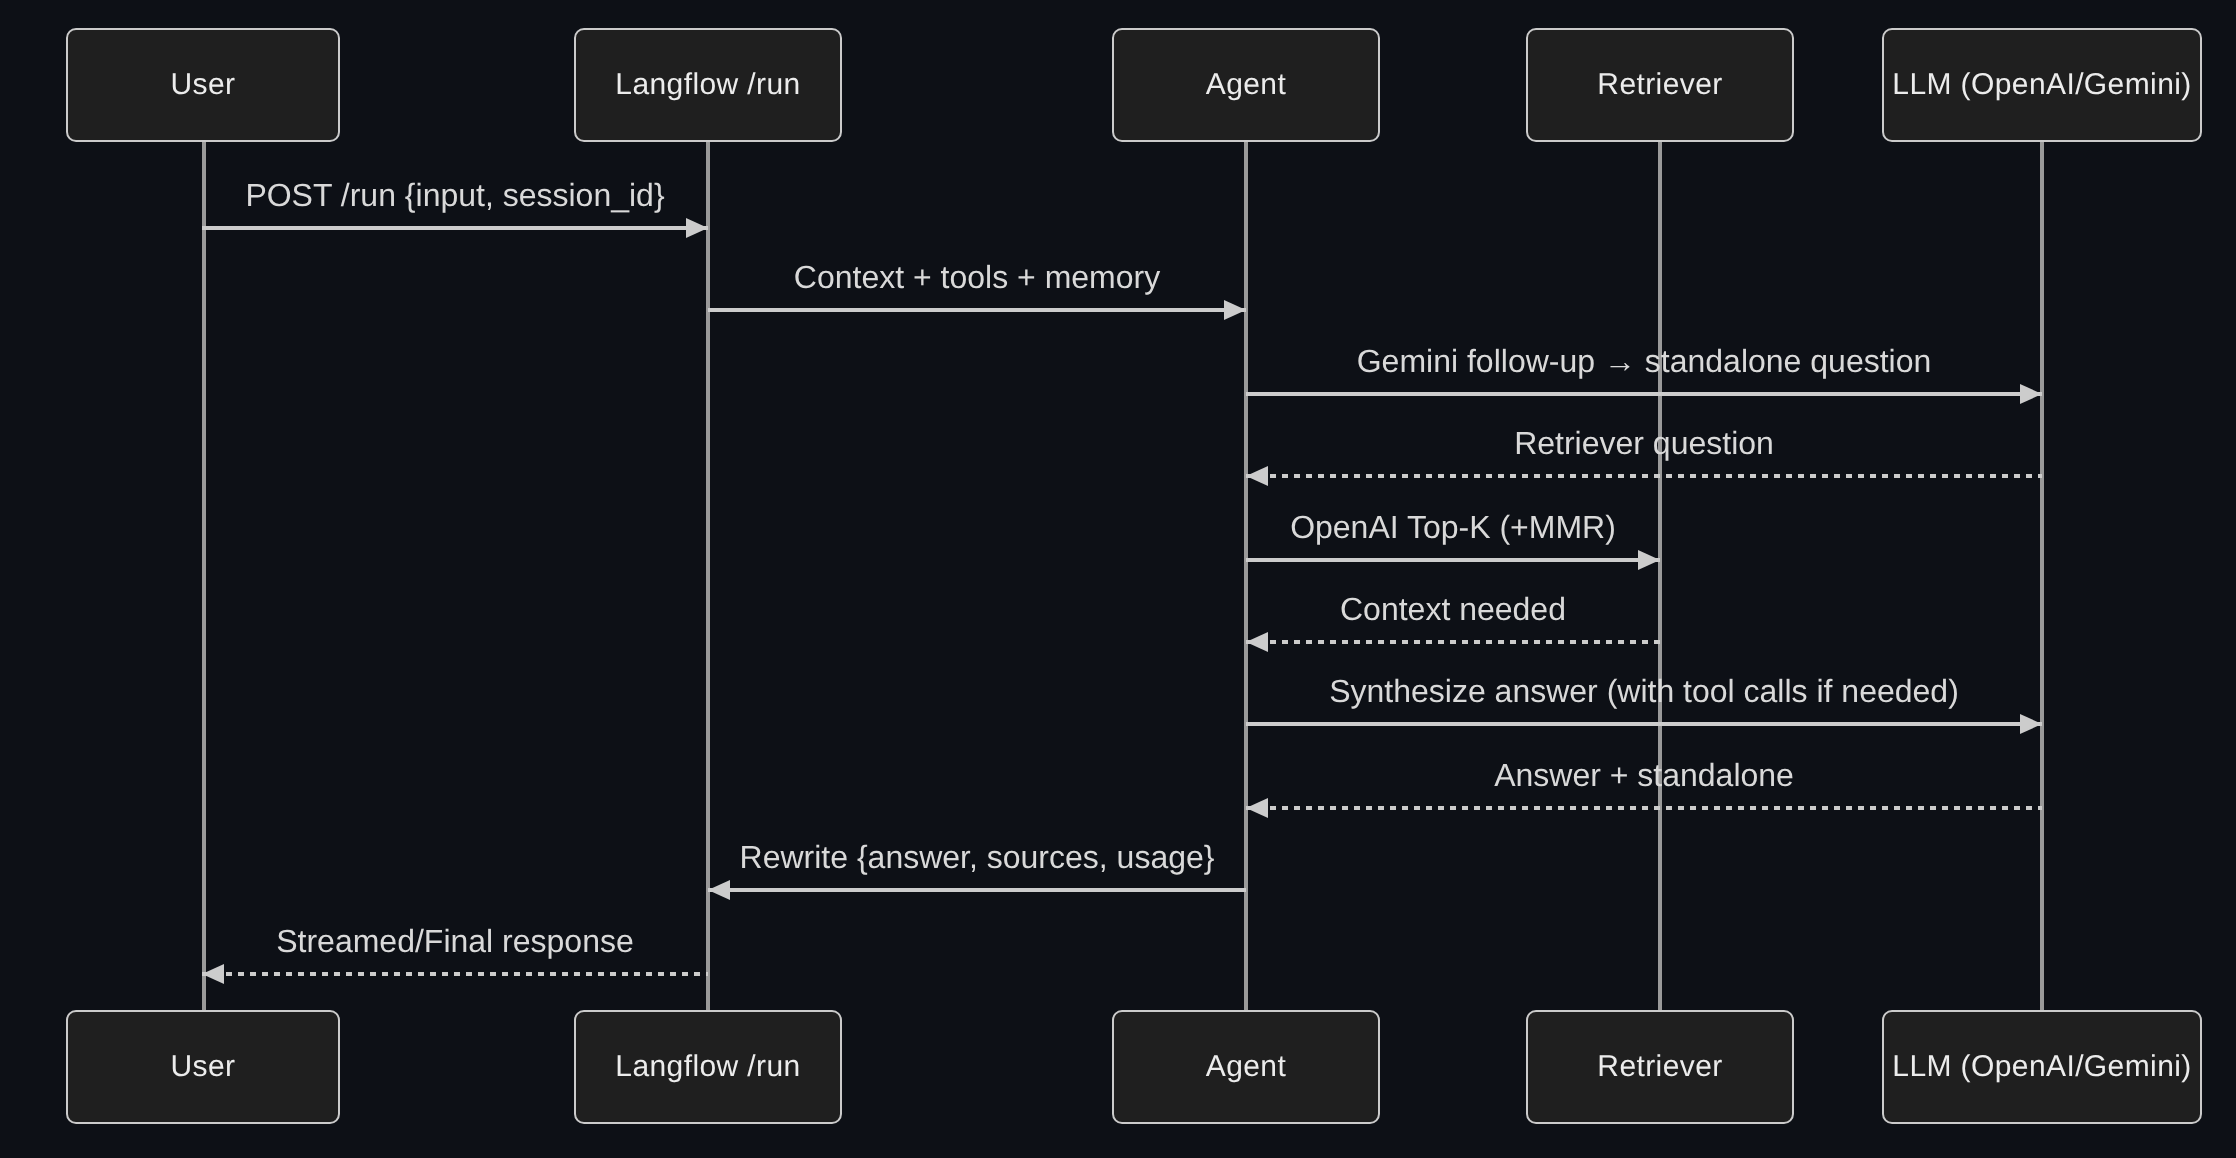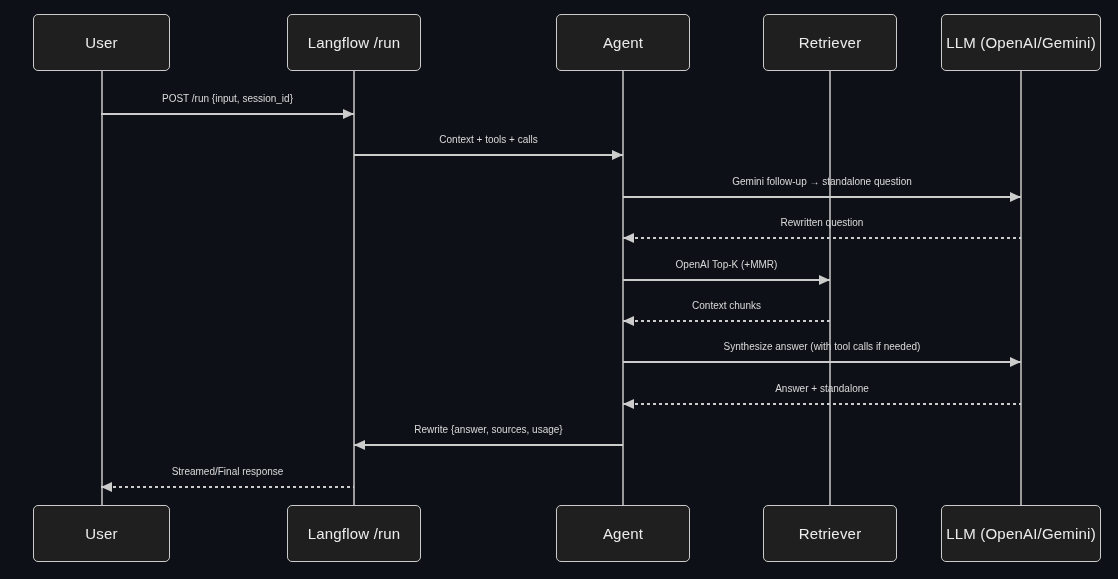--- a/index.html
+++ b/index.html
@@ -52,21 +52,21 @@
   }
   .msg-label {
     position: absolute;
     left: 0;
     right: 0;
     top: -23px;
     height: 18px;
     line-height: 18px;
     text-align: center;
     color: #d9d9d9;
-    font-size: 10px;
+    font-size: 16px;
     font-weight: 500;
     white-space: nowrap;
   }
   .msg-line {
     position: absolute;
     left: 0;
     right: 0;
     top: 0;
     height: 1.5px;
   }
@@ -118,45 +118,45 @@
     <span class="actor-label">LLM (OpenAI/Gemini)</span>
   </div>
 
   <div class="msg" style="left:101px;top:113px;width:253px">
     <div class="msg-label">POST /run {input, session_id}</div>
     <div class="msg-line solid"></div>
     <div class="arrowhead right"></div>
   </div>
 
   <div class="msg" style="left:354px;top:154px;width:269px">
-    <div class="msg-label">Context + tools + calls</div>
+    <div class="msg-label">Context + tools + memory</div>
     <div class="msg-line solid"></div>
     <div class="arrowhead right"></div>
   </div>
 
   <div class="msg" style="left:623px;top:196px;width:398px">
     <div class="msg-label">Gemini follow-up → standalone question</div>
     <div class="msg-line solid"></div>
     <div class="arrowhead right"></div>
   </div>
 
   <div class="msg" style="left:623px;top:237px;width:398px">
-    <div class="msg-label">Rewritten question</div>
+    <div class="msg-label">Retriever question</div>
     <div class="msg-line dashed"></div>
     <div class="arrowhead left"></div>
   </div>
 
   <div class="msg" style="left:623px;top:279px;width:207px">
     <div class="msg-label">OpenAI Top-K (+MMR)</div>
     <div class="msg-line solid"></div>
     <div class="arrowhead right"></div>
   </div>
 
   <div class="msg" style="left:623px;top:320px;width:207px">
-    <div class="msg-label">Context chunks</div>
+    <div class="msg-label">Context needed</div>
     <div class="msg-line dashed"></div>
     <div class="arrowhead left"></div>
   </div>
 
   <div class="msg" style="left:623px;top:361px;width:398px">
     <div class="msg-label">Synthesize answer (with tool calls if needed)</div>
     <div class="msg-line solid"></div>
     <div class="arrowhead right"></div>
   </div>
 

